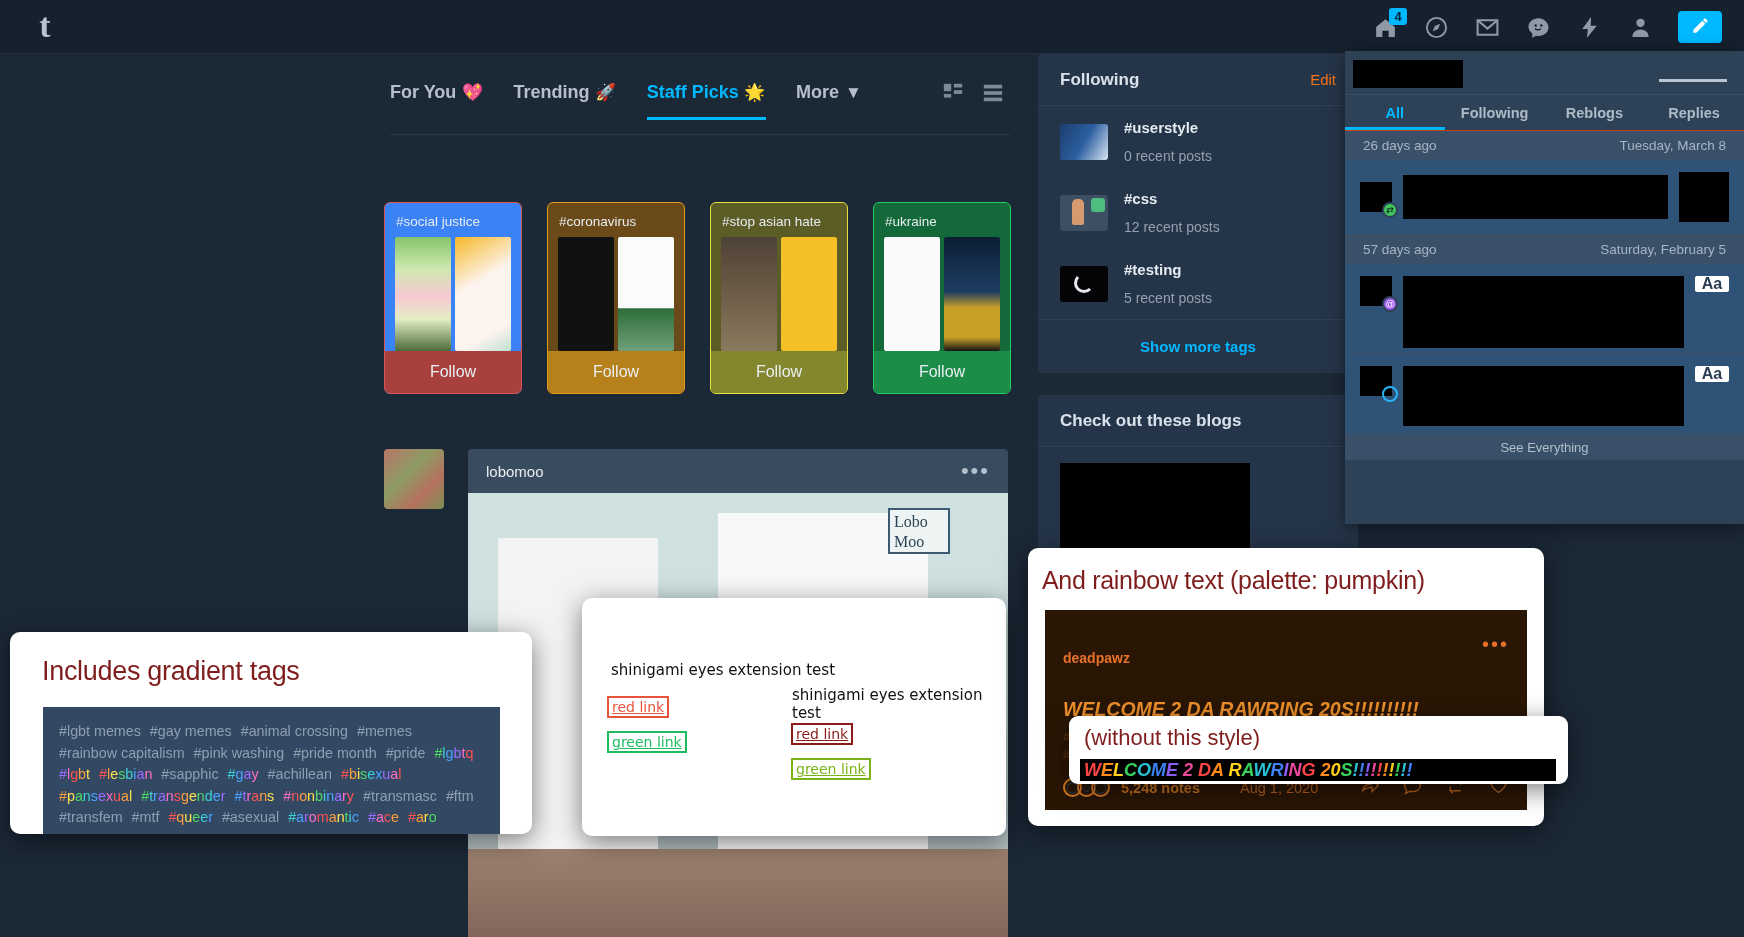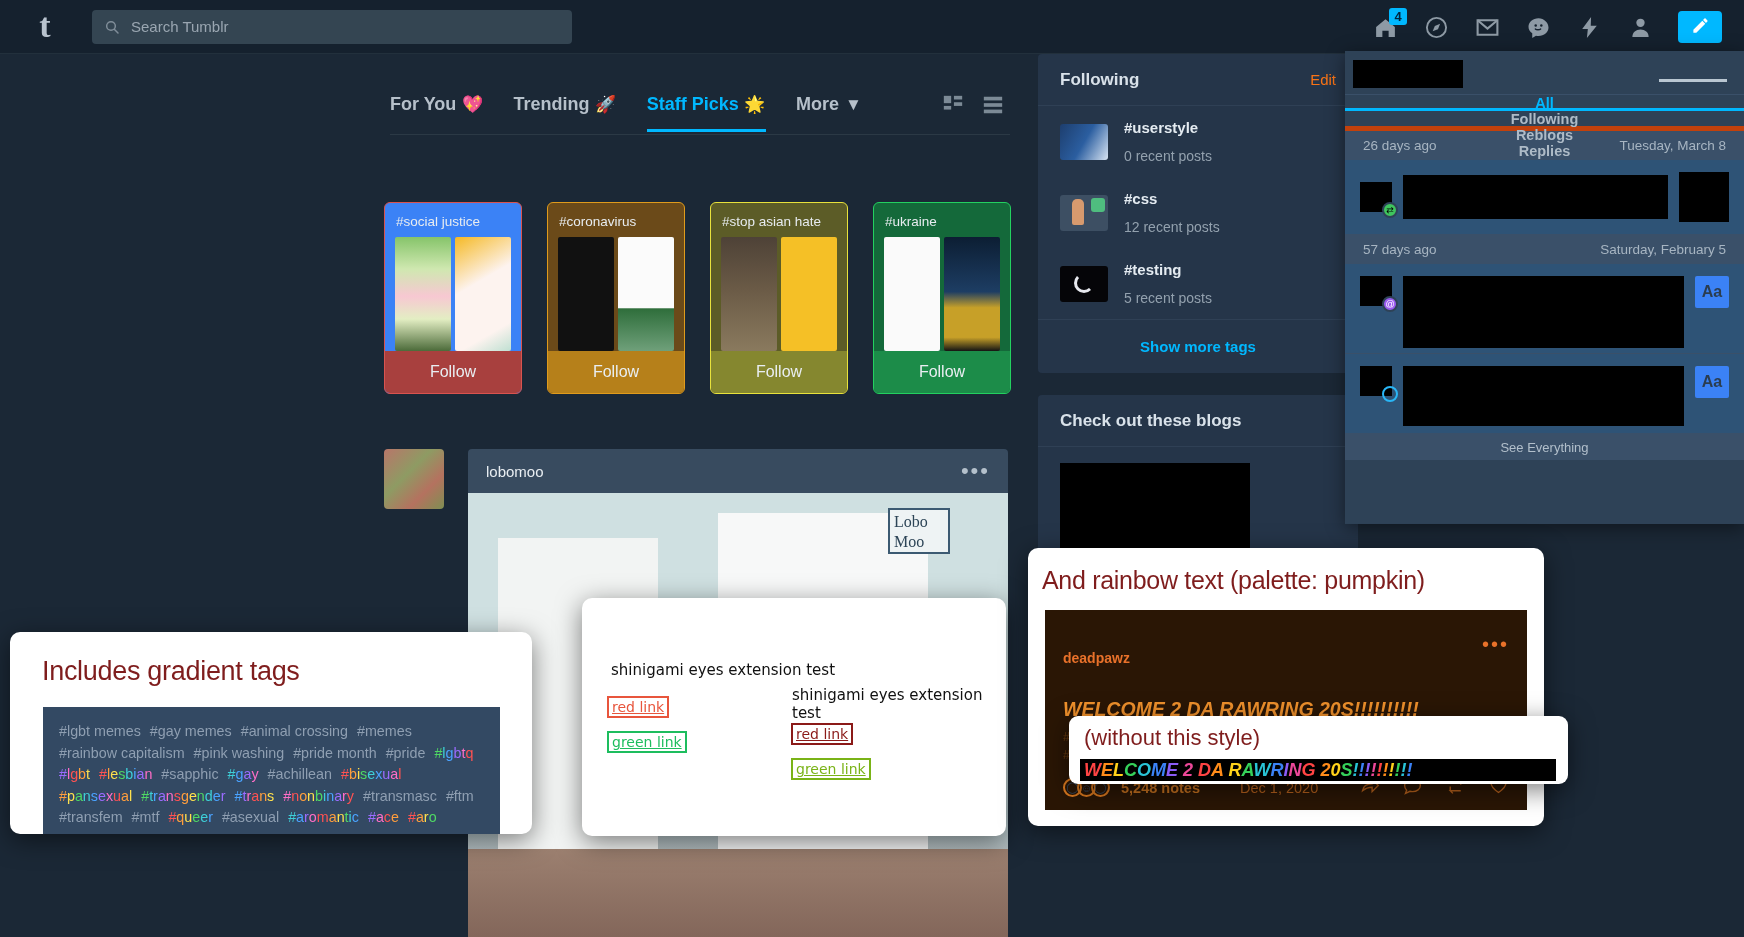--- a/index.html
+++ b/index.html
@@ -48,21 +48,21 @@
   .compose-btn {
     width: 44px; height: 32px; background: #00b8ff; border-radius: 4px;
     display: flex; align-items: center; justify-content: center; cursor: pointer;
   }
   .compose-btn svg { width: 19px; height: 19px; fill: #fff; }
 
   
   .main-col { position: absolute; left: 0; top: 54px; width: 1026px; height: 883px; background: #1b2836; }
 
   .tabs-row {
-    position: absolute; left: 390px; top: 40px; width: 620px; height: 48px;
+    position: absolute; left: 390px; top: 28px; width: 620px; height: 48px;
     display: flex; align-items: flex-start; gap: 30px;
   }
   .tab { font-size: 18px; font-weight: bold; color: #b6c0ca; cursor: pointer; padding-bottom: 14px; white-space: nowrap; }
   .tab .emo { font-size: 17px; margin-left: 6px; }
   .tab.active { color: #00b8ff; border-bottom: 3px solid #00b8ff; }
   .view-toggles { position: absolute; right: 6px; top: 0; display: flex; gap: 18px; }
   .vt { width: 22px; height: 22px; cursor: pointer; }
 
   .tab-divider { position: absolute; left: 390px; top: 80px; width: 620px; height: 1px; background: #2b3945; }
 
@@ -100,31 +100,31 @@
   .blog-thumb { width: 190px; height: 180px; background: #000; margin: 16px 22px; }
 
   
   .notif {
     position: absolute; left: 1345px; top: 51px; width: 399px; height: 473px;
     background: #2e4257; z-index: 40; box-shadow: 0 4px 18px rgba(0,0,0,.45);
   }
   .notif-head { height: 44px; position: relative; border-bottom: 1px solid #3a5069; }
   .notif-blackbar { position: absolute; left: 8px; top: 9px; width: 110px; height: 28px; background: #000; }
   .notif-line { position: absolute; right: 17px; top: 28px; width: 68px; height: 3px; background: #b9c6d1; }
-  .notif-tabs { display: flex; height: 36px; border-bottom: 5px solid #c2410c; flex-direction: column; }
+  .notif-tabs { display: flex; height: 36px; border-bottom: 1px solid #c2410c; }
   .ntab { flex: 1; display: flex; align-items: center; justify-content: center; font-size: 14.5px; font-weight: bold; color: #aebbc7; cursor: pointer; }
   .ntab.active { color: #00b8ff; box-shadow: inset 0 -3px 0 #00b8ff; }
   .notif-daterow { display: flex; align-items: center; justify-content: space-between; padding: 7px 18px; font-size: 13.5px; color: #a7b5c2; background: #3a5069; }
   .notif-row { display: flex; align-items: flex-start; gap: 11px; padding: 12px 15px; background: #2e5376; border-bottom: 1px solid #3a5069; position: relative; }
   .nr-av { width: 32px; height: 30px; background: #000; position: relative; flex: 0 0 auto; }
   .nr-dot { position: absolute; right: -6px; bottom: -6px; width: 16px; height: 16px; border-radius: 50%; border: 2px solid; display: flex; align-items: center; justify-content: center; font-size: 9px; color: #000; }
   .nr-body { flex: 1; background: #000; height: 46px; }
   .nr-body.tall { height: 72px; }
   .nr-right-black { width: 56px; height: 56px; background: #000; flex: 0 0 auto; }
-  .nr-aa { width: 34px; height: 32px; background: #3b82f6; color: #2b3d50; display: flex; align-items: center; justify-content: center; font-size: 16px; font-weight: bold; border-radius: 2px; flex: 0 0 auto; }
+  .nr-aa { width: 34px; height: 16px; background: #ffffff; color: #2b3d50; display: flex; align-items: center; justify-content: center; font-size: 16px; font-weight: bold; border-radius: 2px; flex: 0 0 auto; }
   .notif-foot { height: 26px; display: flex; align-items: center; justify-content: center; font-size: 13px; color: #b2bfcb; background: #3a5069; cursor: pointer; }
 
   
   .popup { position: absolute; background: #fff; border-radius: 10px; box-shadow: 0 6px 26px rgba(0,0,0,.5); z-index: 60; overflow: hidden; }
   .popup-title { font-family: Liberation Sans, sans-serif; color: #7f1d1d; }
 
   
   #popup-tags { left: 10px; top: 632px; width: 522px; height: 202px; }
   #popup-tags .popup-title { font-size: 27px; padding: 24px 0 0 32px; letter-spacing: -.3px; }
   .tagbox { position: absolute; left: 33px; top: 75px; width: 457px; height: 190px; background: #334963; padding: 14px 16px; }
@@ -165,29 +165,20 @@
   .rainbow-strip span { display: inline; }
 </style>
 </head>
 <body>
 
 <div id="root">
 
   <div class="topbar">
     <div class="tumblr-logo">t</div>
 
-    <div class="search-wrap">
-      <span class="search-icon">
-        <svg viewBox="0 0 24 24">
-            <circle cx="10.5" cy="10.5" r="6.5" fill="none" stroke="#9aa6b1" stroke-width="2.2"></circle>
-            <line x1="15.4" y1="15.4" x2="21" y2="21" stroke="#9aa6b1" stroke-width="2.2" stroke-linecap="round"></line>
-          </svg>
-      </span>
-      <input class="search-input" type="text" placeholder="Search Tumblr" style="">
-    </div>
 
     <div class="nav-icons">
       <div class="nav-ico">
         <svg viewBox="0 0 24 24">
             <path d="M3 11.5L12 4l9 7.5V21h-6v-6H9v6H3z"></path>
           </svg>
         <span class="badge">4</span>
       </div>
       <div class="nav-ico">
         <svg viewBox="0 0 24 24">
@@ -466,21 +457,21 @@
 
       <div class="dp-tagfaint">#<br>#</div>
 
       <div class="dp-notes">
         <div class="note-avs">
           <span class="note-av">◯</span>
           <span class="note-av">☺</span>
           <span class="note-av">◯</span>
         </div>
         <span class="notes-count">5,248 notes</span>
-        <span class="notes-date">Dec 1, 2020</span>
+        <span class="notes-date">Aug 1, 2020</span>
         <span class="notes-actions">
           <span><svg viewBox="0 0 24 24">
                 <path d="M4 18c1-6 6-8 11-8V5l7 7-7 7v-5c-5 0-8 1.5-11 4z"></path>
               </svg></span>
           <span><svg viewBox="0 0 24 24">
                 <path d="M21 12c0 4-4 7-9 7-1 0-2-.1-3-.4L4 21l1.3-3.6C3.8 16 3 14.1 3 12c0-4 4-7 9-7s9 3 9 7z"></path>
               </svg></span>
           <span><svg viewBox="0 0 24 24">
                 <path d="M6 6h12l-3-3M18 6v5M18 18H6l3 3M6 18v-5"></path>
               </svg></span>

